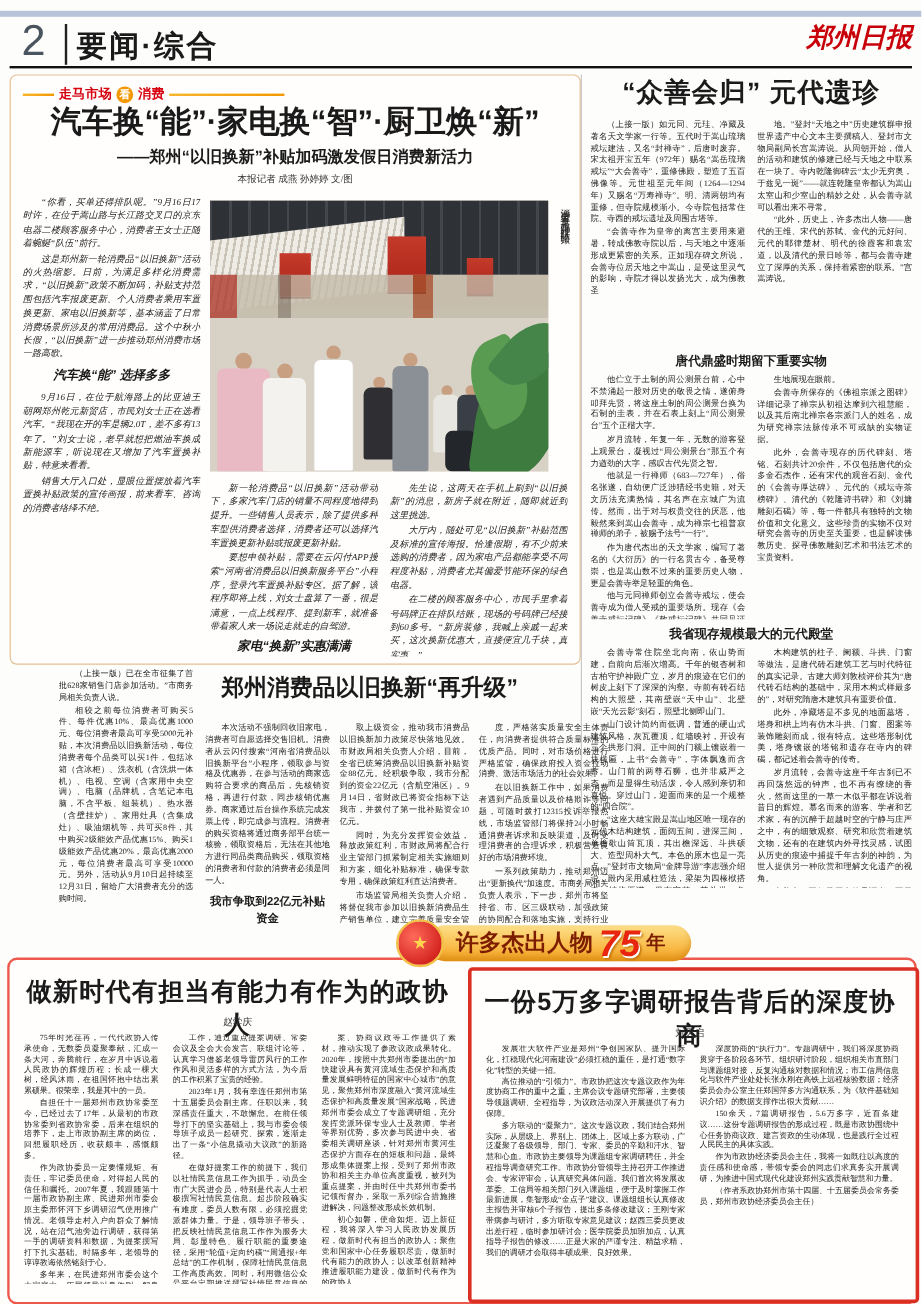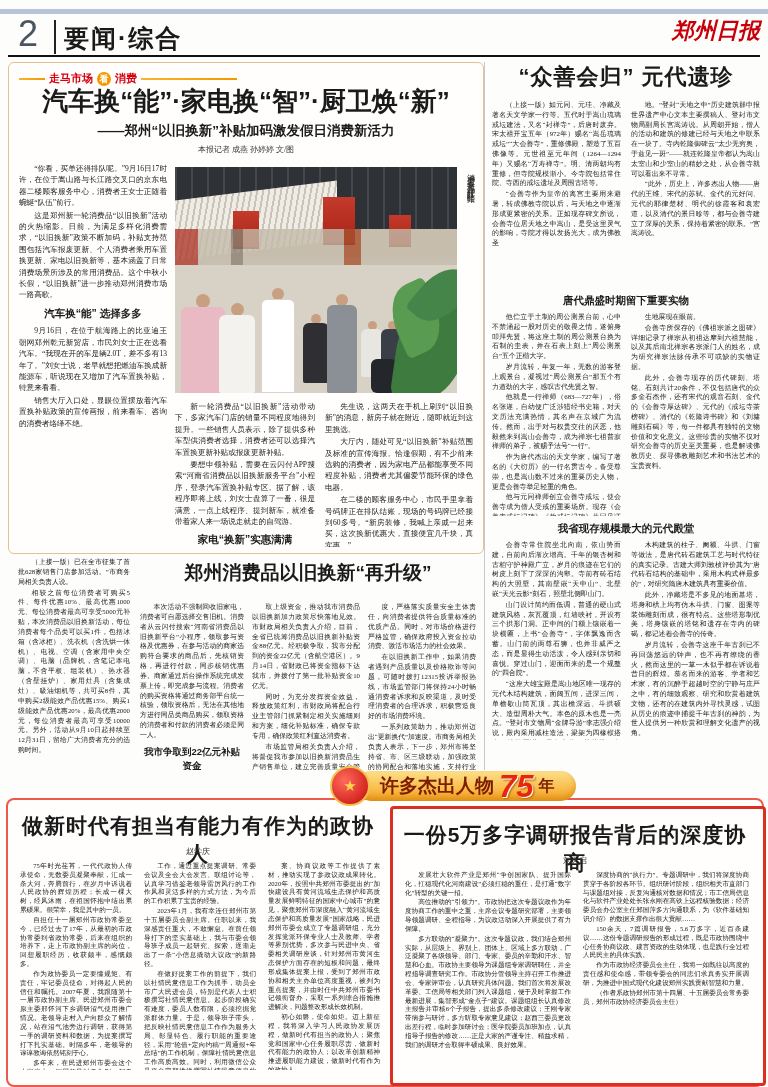--- a/index.html
+++ b/index.html
@@ -36,42 +36,42 @@
   .tagline{height:2px;background:linear-gradient(90deg,#f7b52c,#f39800);}
   .tag-red{color:#d7000f;font-weight:700;font-size:11px;font-family:"Liberation Sans",sans-serif;}
   .tag-badge{width:14px;height:14px;border-radius:50%;background:#f39800;color:#fff;
              font-size:9px;line-height:14px;text-align:center;font-weight:700;
              font-family:"Liberation Sans",sans-serif;}
   .lead-head{margin:24px 4px 0;text-align:center;font-size:26px;font-weight:900;
              letter-spacing:0;font-family:"Liberation Sans",sans-serif;line-height:1.15;}
   .lead-deck{text-align:center;font-size:13.5px;font-weight:700;margin-top:5px;
              font-family:"Liberation Sans",sans-serif;}
   .lead-byline{text-align:center;font-size:8px;color:#333;margin-top:4px;}
-  .lead-col{font-size:7.6px;line-height:1.5;}
+  .lead-col{font-size:7.6px;line-height:1.5;font-style:italic;}
   .lead-col h4{font-size:10.5px;}
 
   
   .photo{position:absolute;left:166px;top:104px;width:282px;height:226px;
          background:linear-gradient(180deg,#cfc6b8 0 40%,#d8d1c6 40% 100%);overflow:hidden;}
   .ph-ceil{position:absolute;left:0;top:0;width:282px;height:62px;background:#2e3237;
            background-image:repeating-linear-gradient(90deg,rgba(255,255,255,.10) 0 2px,transparent 2px 16px);}
   .ph-slat{position:absolute;left:-8px;top:24px;width:170px;height:60px;transform:skewY(-7deg);
            background:repeating-linear-gradient(100deg,#efece5 0 4px,#c9c3b8 4px 6px);}
   .ph-banner{position:absolute;background:linear-gradient(180deg,#c43a2b,#a92417);border-bottom:2px solid #7d150c;}
   .ph-shelf{position:absolute;left:0;top:62px;width:282px;height:36px;background:#c4bbaa;
             background-image:linear-gradient(90deg,#b03a2e 0 8%,transparent 8% 20%,#8d8274 20% 24%,transparent 24% 60%,#a8522f 60% 66%,transparent 66%);opacity:.8;}
   .fig{position:absolute;}
   .fig .hd{width:10px;height:10px;border-radius:50%;background:#c99f82;margin:0 auto;}
   .fig .bd{height:42px;border-radius:6px 6px 2px 2px;margin-top:-1px;}
   .ph-plant{position:absolute;background:#3e7b3f;border-radius:60% 10% 60% 10%;}
   .ph-caption{position:absolute;left:452px;top:104px;width:14px;height:226px;
               writing-mode:vertical-rl;font-size:8px;letter-spacing:2px;color:#222;}
 
   
-  .upg-col{font-size:6.8px;line-height:1.45;}
+  .upg-col{font-size:6.8px;line-height:1.45;margin-left:31px;}
   .upg-head{position:absolute;left:138px;top:560px;width:340px;margin:0;text-align:center;
             font-size:19px;font-weight:900;font-family:"Liberation Sans",sans-serif;}
   .v-rule{position:absolute;left:484px;top:62px;width:1px;height:708px;background:#c9c9c9;}
 
   
   .relic{position:absolute;left:492px;top:62px;width:268px;height:710px;overflow:hidden;}
   .relic h2{margin:0 0 8px;text-align:center;font-size:22px;font-weight:900;
             letter-spacing:1px;font-family:"Liberation Sans",sans-serif;}
   .relic h3{margin:6px 0 4px;text-align:center;font-size:10.5px;font-weight:700;
             font-family:"Liberation Sans",sans-serif;}

